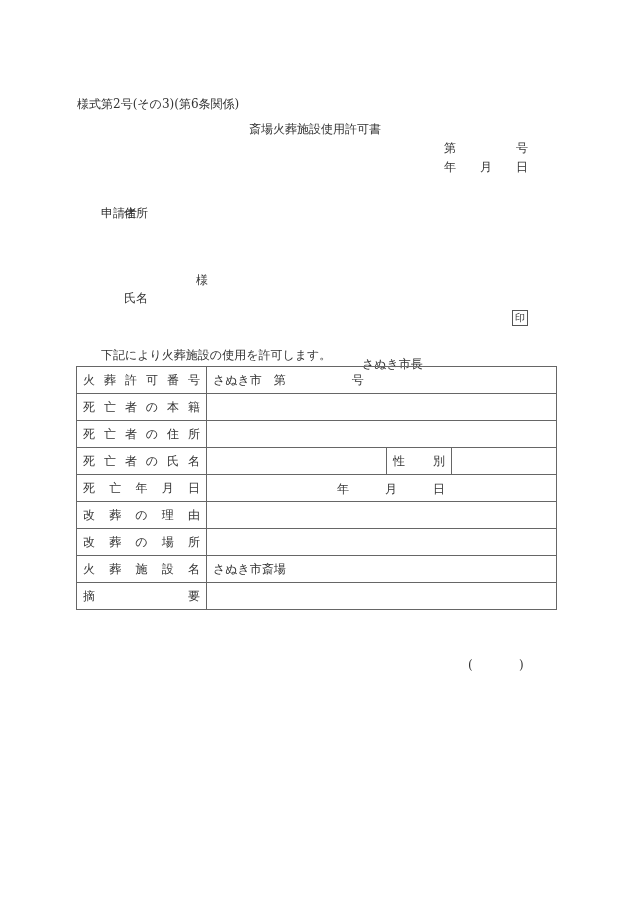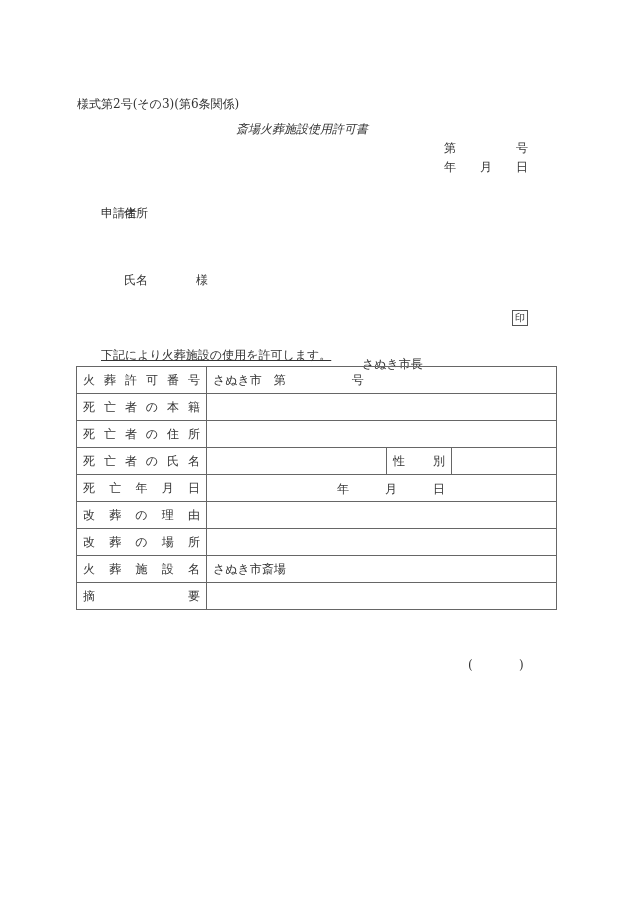--- a/index.html
+++ b/index.html
@@ -15,37 +15,37 @@
   td.label { width: 118px; }
   .spread { display: flex; justify-content: space-between; }
   td.tall { height: 66px; }
   .date-row { position: relative; }
   .date-row span { position: absolute; top: -7px; }
 </style>
 </head>
 <body>
 
 <div class="abs" style="left:77px;top:85px;margin-top:12px;">様式第2号(その3)(第6条関係)</div>
-<div class="abs" style="left:236px;top:122px;font-style:italic;">斎場火葬施設使用許可書</div>
+<div class="abs" style="left:249px;top:122px;">斎場火葬施設使用許可書</div>
 
 <div class="abs" style="left:444px;top:141px;">第</div>
 <div class="abs" style="left:516px;top:141px;">号</div>
 <div class="abs" style="left:444px;top:160px;">年</div>
 <div class="abs" style="left:480px;top:160px;">月</div>
 <div class="abs" style="left:516px;top:160px;">日</div>
 
 <div class="abs" style="left:101px;top:198px;margin-top:8px;">申請者</div>
 <div class="abs" style="left:124px;top:206px;">住所</div>
-<div class="abs" style="left:124px;top:273px;text-align:right;">氏名</div>
+<div class="abs" style="left:124px;top:291px;text-align:right;">氏名</div>
 <div class="abs" style="left:196px;top:273px;">様</div>
 
 <div class="abs" style="left:362px;top:311px;margin-top:46px;">さぬき市長</div>
 <div class="seal">印</div>
 
-<div class="abs" style="left:101px;top:348px;text-decoration:underline;">下記により火葬施設の使用を許可します。</div>
+<div class="abs" style="left:101px;top:348px;">下記により火葬施設の使用を許可します。</div>
 
 <table class="form">
   <colgroup>
       <col style="width:130px">
       <col style="width:180px">
       <col style="width:65px">
       <col style="width:105px">
     </colgroup>
   <tbody>
       <tr>

